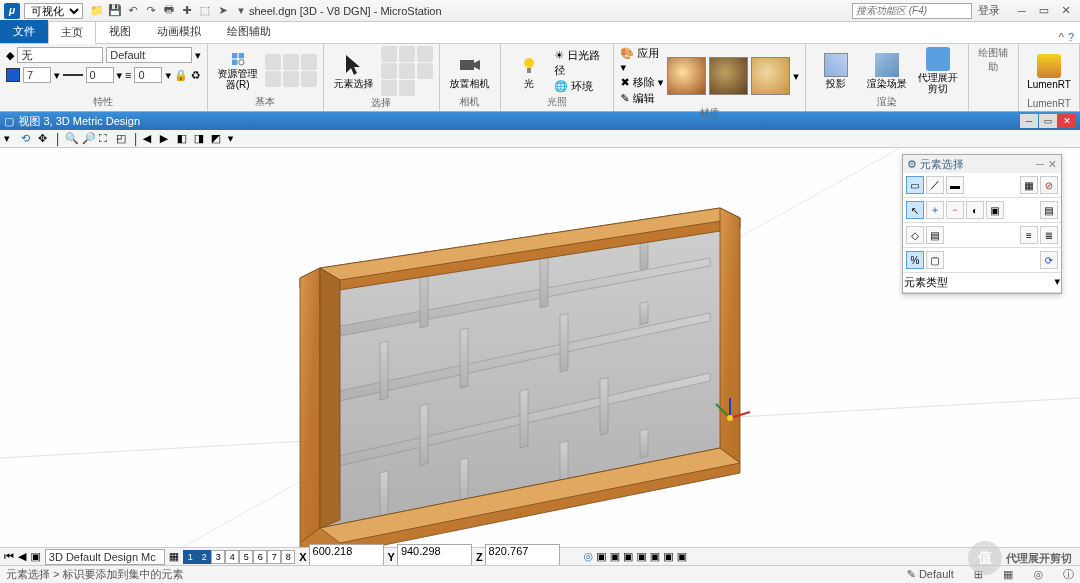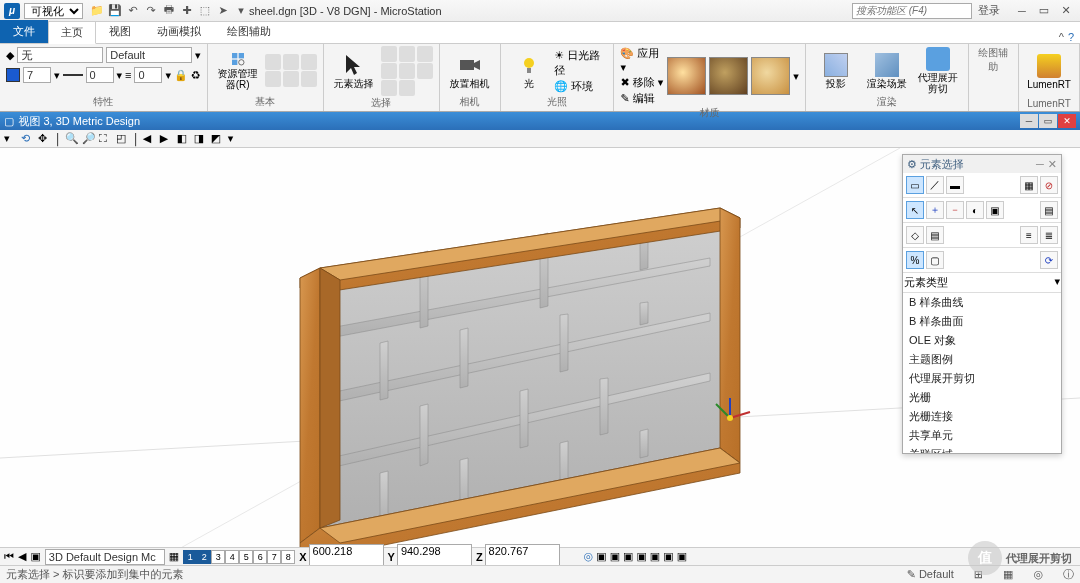--- a/index.html
+++ b/index.html
@@ -401,31 +401,20 @@
     </div>
     <div class="toolrow">
       <div class="t on">%</div>
       <div class="t">▢</div>
       <div style="flex:1"></div>
       <div class="t" style="color:#2040c0">⟳</div>
     </div>
     <div style="padding:2px 1px;border-bottom:1px solid #ddd;display:flex">
         <span>元素类型</span>
         <span style="margin-left:auto">▾</span>
-      </div>
-    <div class="list" id="float-list">
-        <div>B 样条曲线</div>
-        <div>B 样条曲面</div>
-        <div>OLE 对象</div>
-        <div>主题图例</div>
-        <div>代理展开剪切</div>
-        <div>光栅</div>
-        <div>光栅连接</div>
-        <div>共享单元</div>
-        <div>关联区域</div>
       </div>
   </div>
 </div>
 
 <div class="statusbar1">
   <span>⏮</span>
   <span>◀</span>
   <span>▣</span>
   <div class="prop-field" style="width:120px">3D Default Design Mc</div>
   <span>▦</span>

